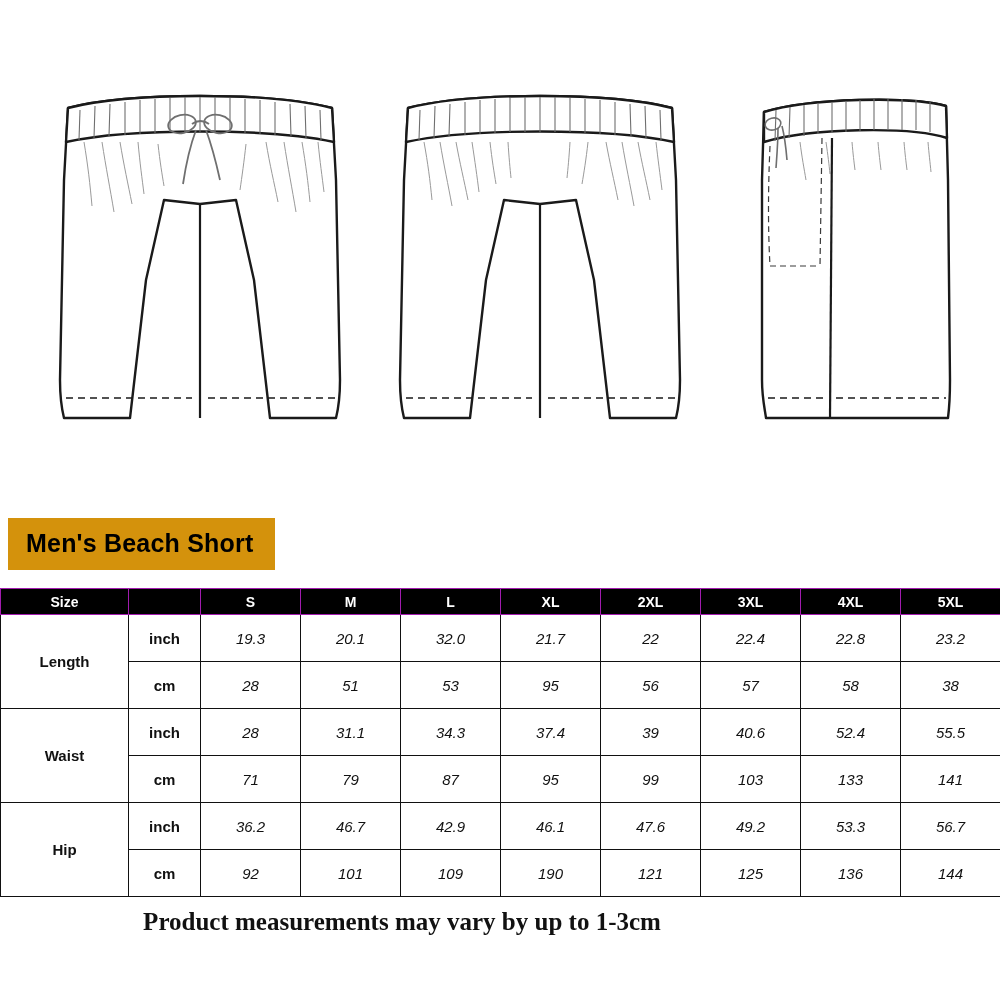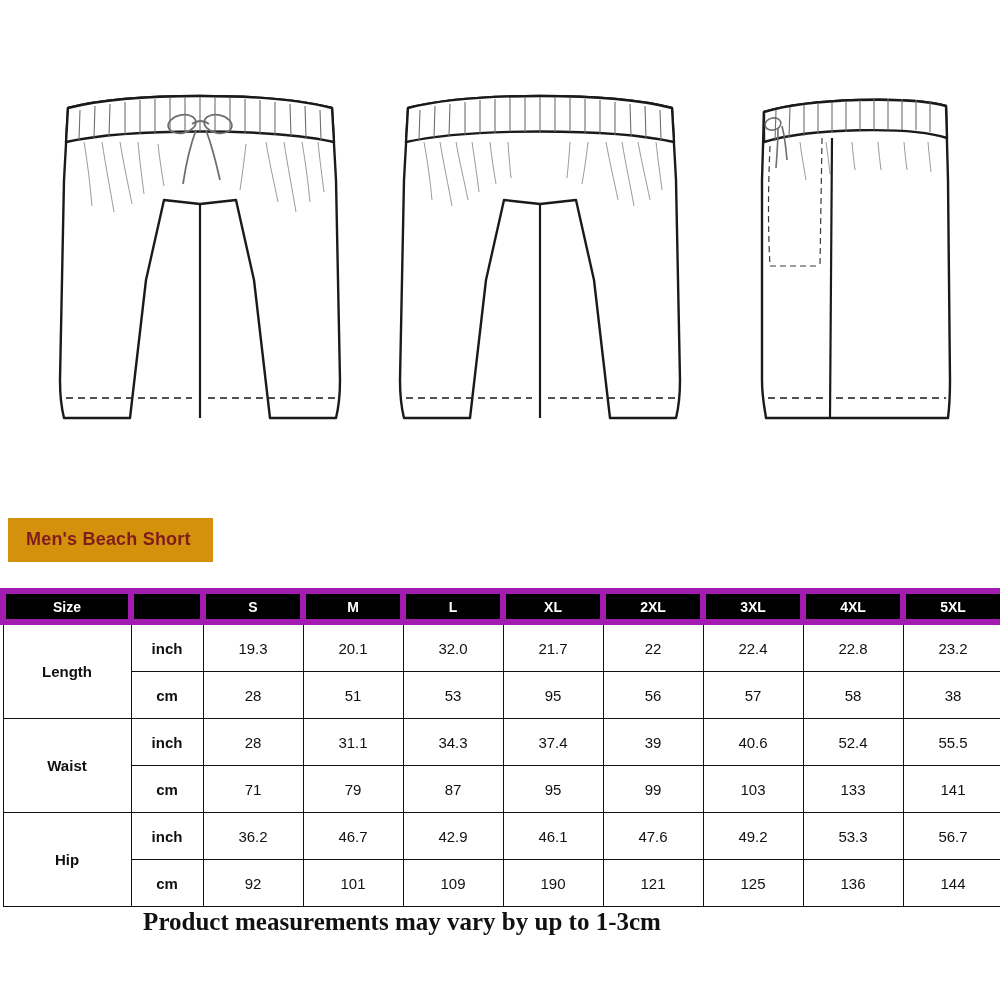--- a/index.html
+++ b/index.html
@@ -37,22 +37,22 @@
   .fig-front { left: 40px; }
   .fig-back  { left: 380px; }
   .fig-side  { left: 740px; }
 
   
   .title-banner {
     position: absolute;
     left: 8px;
     top: 518px;
     background: #d4920c;
-    color: #7f1d1d;
-    font-size: 18px;
+    color: #000000;
+    font-size: 25px;
     font-weight: bold;
     padding: 11px 22px 12px 18px;
     letter-spacing: 0.2px;
     white-space: nowrap;
   }
 
   
   .size-table {
     position: absolute;
     left: 0;
@@ -70,38 +70,39 @@
     color: #111;
     background: #fff;
   }
   .size-table thead th {
     background: #000;
     color: #fff;
     font-size: 14px;
     font-weight: bold;
     height: 25px;
     padding: 0;
-    border: 6px solid #a21caf;
+    border: 1px solid #a21caf;
   }
   .col-label   { width: 128px; }
   .col-unit    { width: 72px;  }
   .col-size    { width: 100px; }
 
   .row-label {
     font-size: 23px;
     font-weight: bold;
   }
   .unit-cell {
     font-size: 14px;
     font-weight: bold;
     margin-left: 8px;
   }
   .val-cell {
     font-size: 15px;
     height: 44px;
+    font-style: italic;
   }
 
   
   .footnote {
     position: absolute;
     left: 0;
     top: 908px;
     width: 804px;
     text-align: center;
     font-family: "Liberation Serif", serif;

